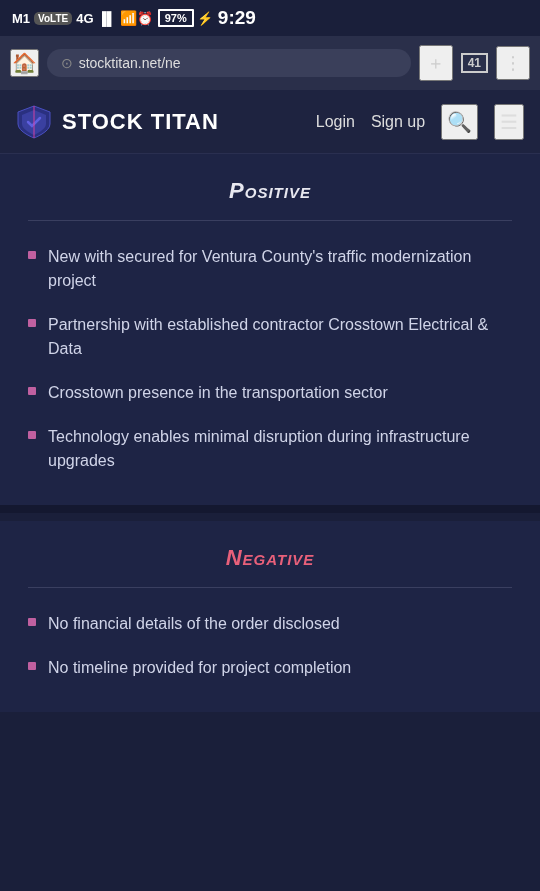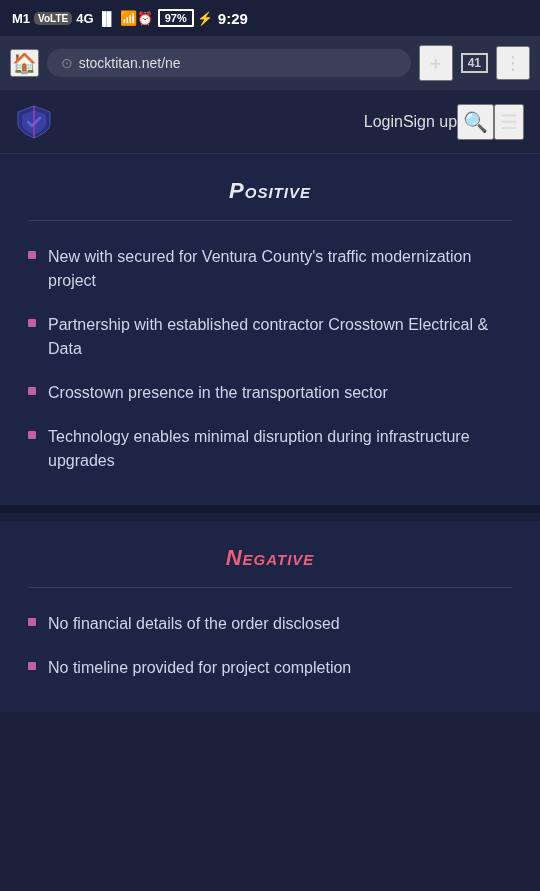--- a/index.html
+++ b/index.html
@@ -117,20 +117,21 @@
     .logo-text {
       color: white;
       font-size: 22px;
       font-weight: 700;
       letter-spacing: 1px;
     }
 
     .nav-links {
       display: flex;
       align-items: center;
+      gap: 16px;
     }
 
     .nav-link {
       color: #ddd;
       font-size: 16px;
       cursor: pointer;
       text-decoration: none;
     }
 
     .nav-icon-btn {
@@ -228,21 +229,21 @@
     <span style="font-size:13px;">4G</span>
     <span style="font-size:13px;">▐▌</span>
     <span style="font-size:14px;">📶</span>
   </div>
   <div class="status-right">
     <span style="font-size:13px;">⏰</span>
     <span style="border:2px solid white;border-radius:1px;padding:1px 5px;font-size:11px;font-weight:700;">
       <span>97</span>%
     </span>
     <span style="font-size:13px;">⚡</span>
-    <span style="font-size:15px;font-weight:600;">9:29</span>
+    <span style="font-size:19px;font-weight:600;">9:29</span>
   </div>
 </div>
 
 <div class="browser-bar">
   <button class="browser-home-btn">🏠</button>
   <div class="browser-url-bar">
     <span class="url-icon">⊙</span>
     <span class="url-text">stocktitan.net/ne</span>
   </div>
   <button class="browser-action-btn">＋</button>
@@ -252,20 +253,21 @@
 
 <nav class="nav-bar">
   <div class="nav-logo">
 
     <svg class="logo-icon" viewBox="0 0 36 36" xmlns="http://www.w3.org/2000/svg">
       <path d="M18 2 L34 8 L34 20 C34 28 18 34 18 34 C18 34 2 28 2 20 L2 8 Z" fill="#2a3080" stroke="#4a50c0" stroke-width="1"></path>
       <path d="M18 6 L30 11 L30 20 C30 26 18 31 18 31 C18 31 6 26 6 20 L6 11 Z" fill="#3a40a0"></path>
       <path d="M12 18 L16 22 L24 14" stroke="#6060e0" stroke-width="2.5" fill="none" stroke-linecap="round"></path>
       <path d="M18 2 L18 34" stroke="#e040a0" stroke-width="1.5" opacity="0.6"></path>
     </svg>
+    <span class="logo-text">STOCK TITAN</span>
   </div>
   <div class="nav-links">
     <a class="nav-link">Login</a>
     <a class="nav-link">Sign up</a>
     <button class="nav-icon-btn">🔍</button>
     <button class="nav-icon-btn">☰</button>
   </div>
 </nav>
 
 <div class="main-content">

